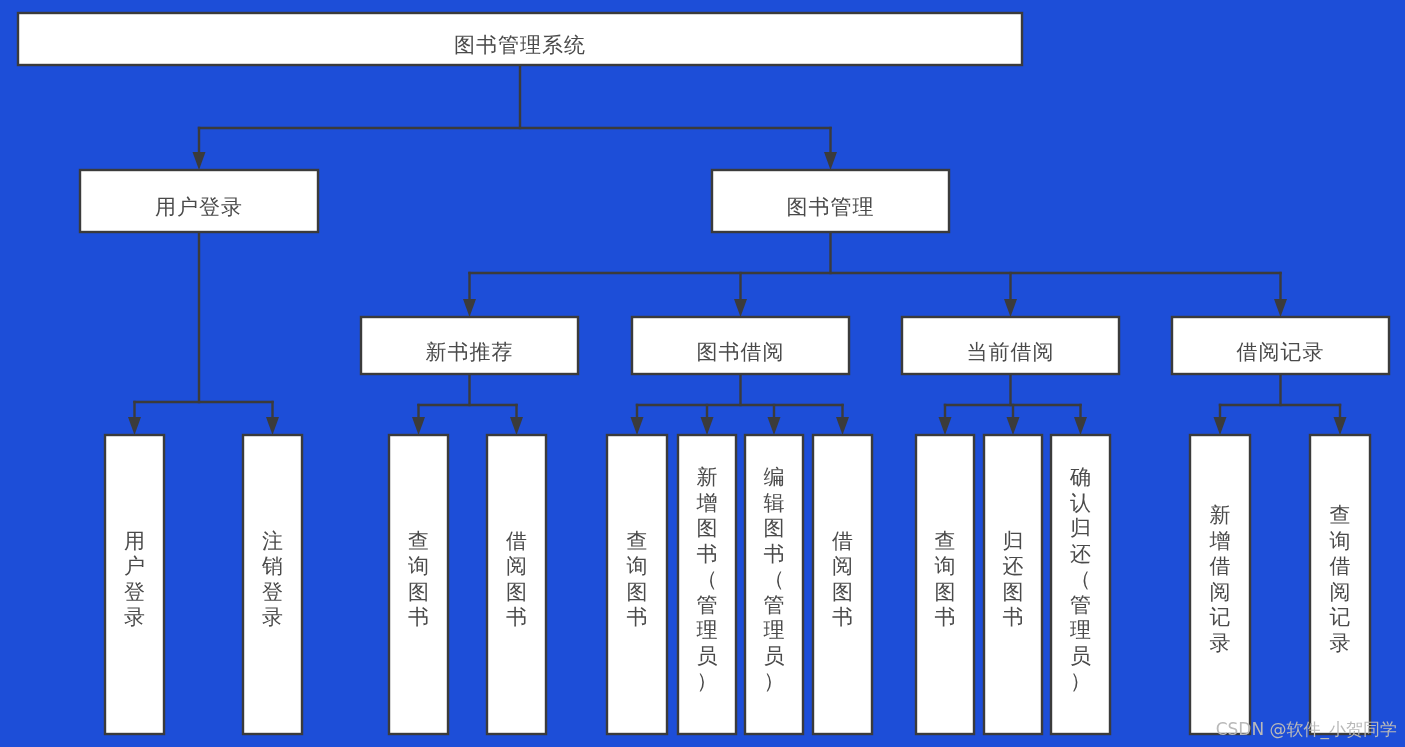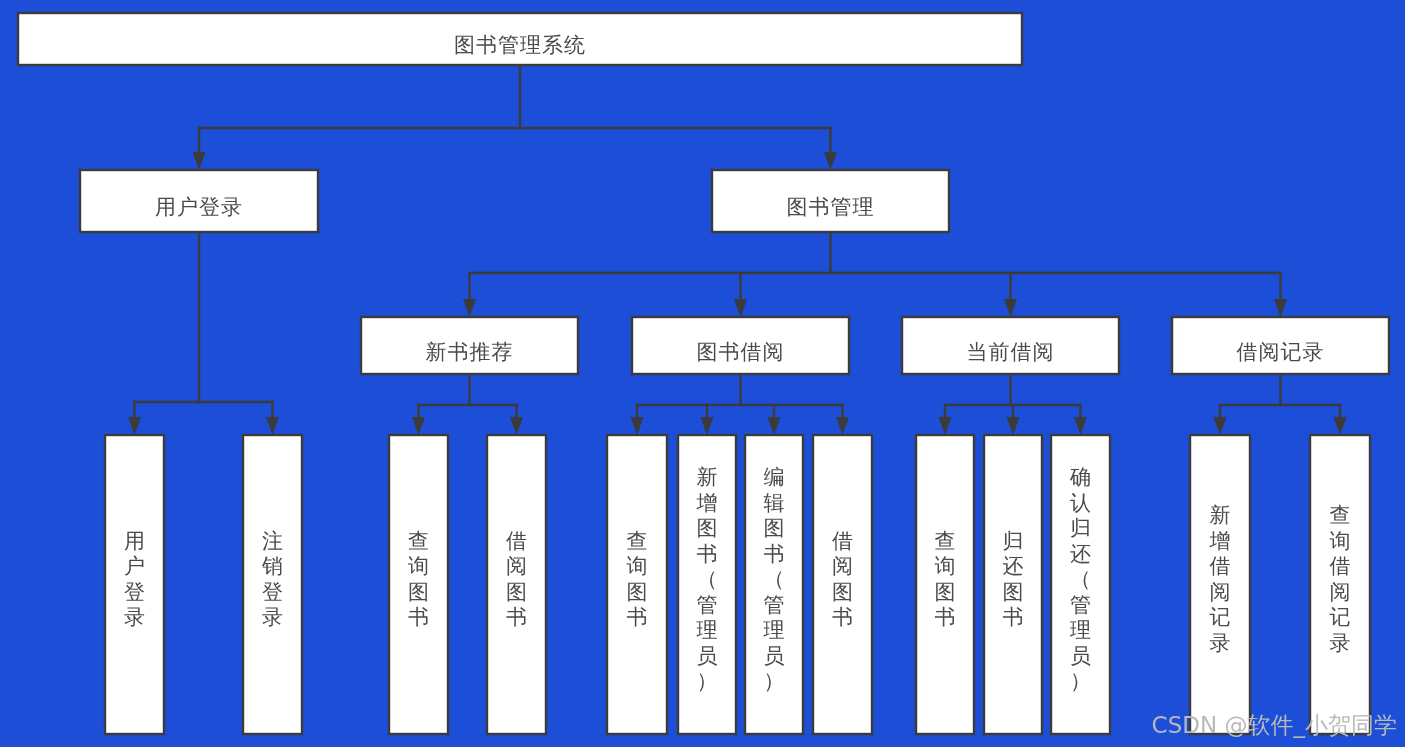--- a/index.html
+++ b/index.html
@@ -46,21 +46,21 @@
     font-family: "DejaVu Sans", "Liberation Sans", sans-serif;
     font-size: 21px;
     text-anchor: middle;
     dominant-baseline: middle;
   }
   .watermark {
     position: absolute;
     right: 8px;
     bottom: 6px;
     font-family: "DejaVu Sans", "Liberation Sans", sans-serif;
-    font-size: 23px;
+    font-size: 17px;
     color: #b9b9b9;
     white-space: nowrap;
     user-select: none;
     pointer-events: none;
   }
 </style>
 </head>
 <body>
 
 <div id="diagram-root">

